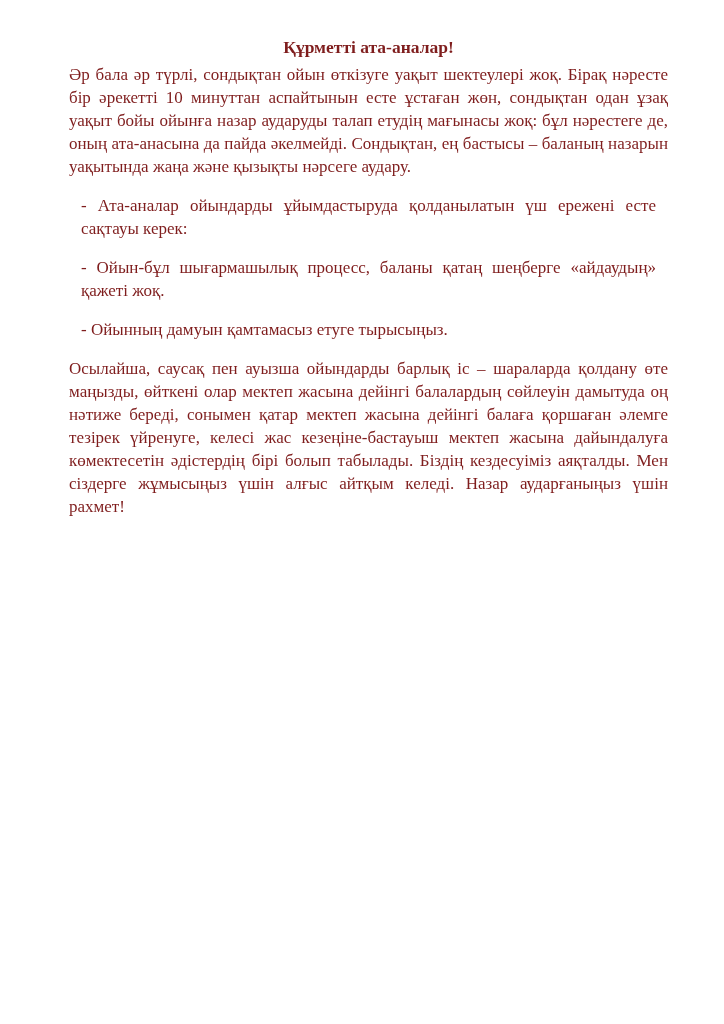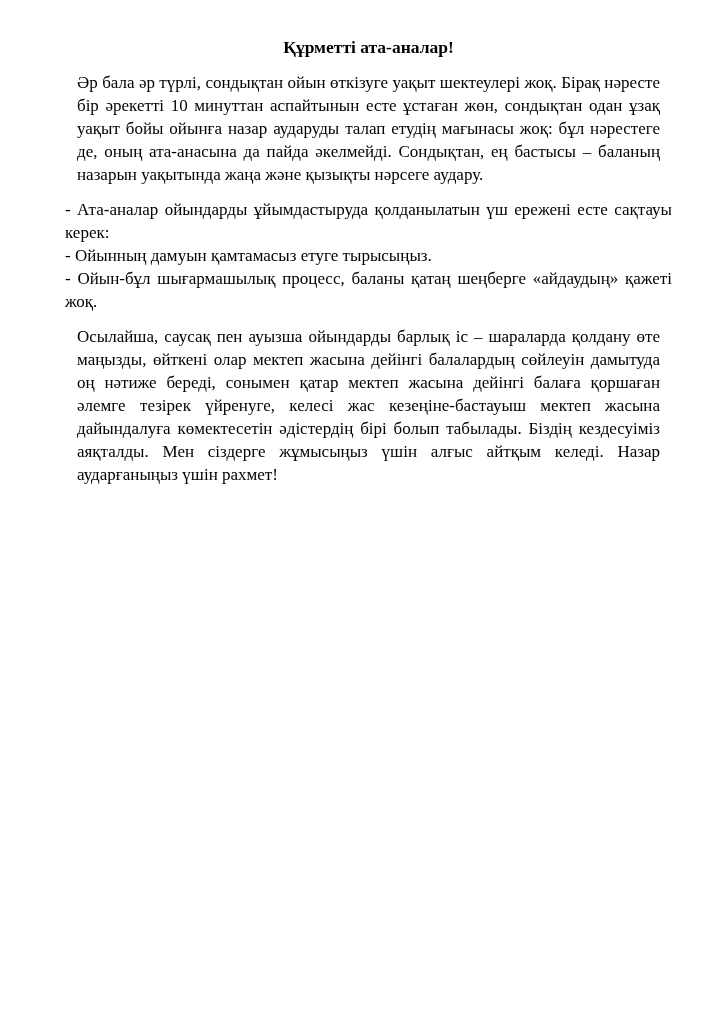--- a/index.html
+++ b/index.html
@@ -9,47 +9,47 @@
   }
   .page {
     position: relative;
     width: 724px;
     height: 1024px;
     margin: 0 auto;
     background: #ffffff;
     box-sizing: border-box;
     padding: 36px 52px 0 65px;
     font-family: "Liberation Serif", "DejaVu Serif", serif;
-    color: #000000;
+    color: #7f1d1d;
     font-size: 17px;
     line-height: 23px;
     overflow: hidden;
     border-radius: 30px;
   }
   .doc-heading {
     margin: 0;
     font-size: 17.5px;
     line-height: 23px;
     font-weight: bold;
     text-align: center;
   }
   .doc-paragraph {
-    margin: 12px;
+    margin: 4px;
     text-align: justify;
     text-justify: inter-word;
   }
   .doc-list-item {
-    margin: 0;
+    margin: 16px;
     text-align: justify;
     text-justify: inter-word;
   }
 </style>
 </head>
 <body>
 
 <div class="page">
   <h1 class="doc-heading">Құрметті ата-аналар!</h1>
   <p class="doc-paragraph">Әр бала әр түрлі, сондықтан ойын өткізуге уақыт шектеулері жоқ. Бірақ нәресте бір әрекетті 10 минуттан аспайтынын есте ұстаған жөн, сондықтан одан ұзақ уақыт бойы ойынға назар аударуды талап етудің мағынасы жоқ: бұл нәрестеге де, оның ата-анасына да пайда әкелмейді. Сондықтан, ең бастысы – баланың назарын уақытында жаңа және қызықты нәрсеге аудару.</p>
   <p class="doc-list-item">- Ата-аналар ойындарды ұйымдастыруда қолданылатын үш ережені есте сақтауы керек:</p>
+  <p class="doc-list-item">- Ойын-бұл шығармашылық процесс, баланы қатаң шеңберге «айдаудың» қажеті жоқ.</p>
   <p class="doc-list-item">- Ойынның дамуын қамтамасыз етуге тырысыңыз.</p>
-  <p class="doc-list-item">- Ойын-бұл шығармашылық процесс, баланы қатаң шеңберге «айдаудың» қажеті жоқ.</p>
   <p class="doc-paragraph">Осылайша, саусақ пен ауызша ойындарды барлық іс – шараларда қолдану өте маңызды, өйткені олар мектеп жасына дейінгі балалардың сөйлеуін дамытуда оң нәтиже береді, сонымен қатар мектеп жасына дейінгі балаға қоршаған әлемге тезірек үйренуге, келесі жас кезеңіне-бастауыш мектеп жасына дайындалуға көмектесетін әдістердің бірі болып табылады. Біздің кездесуіміз аяқталды. Мен сіздерге жұмысыңыз үшін алғыс айтқым келеді. Назар аударғаныңыз үшін рахмет!</p>
 </div>
 
 </body></html>

